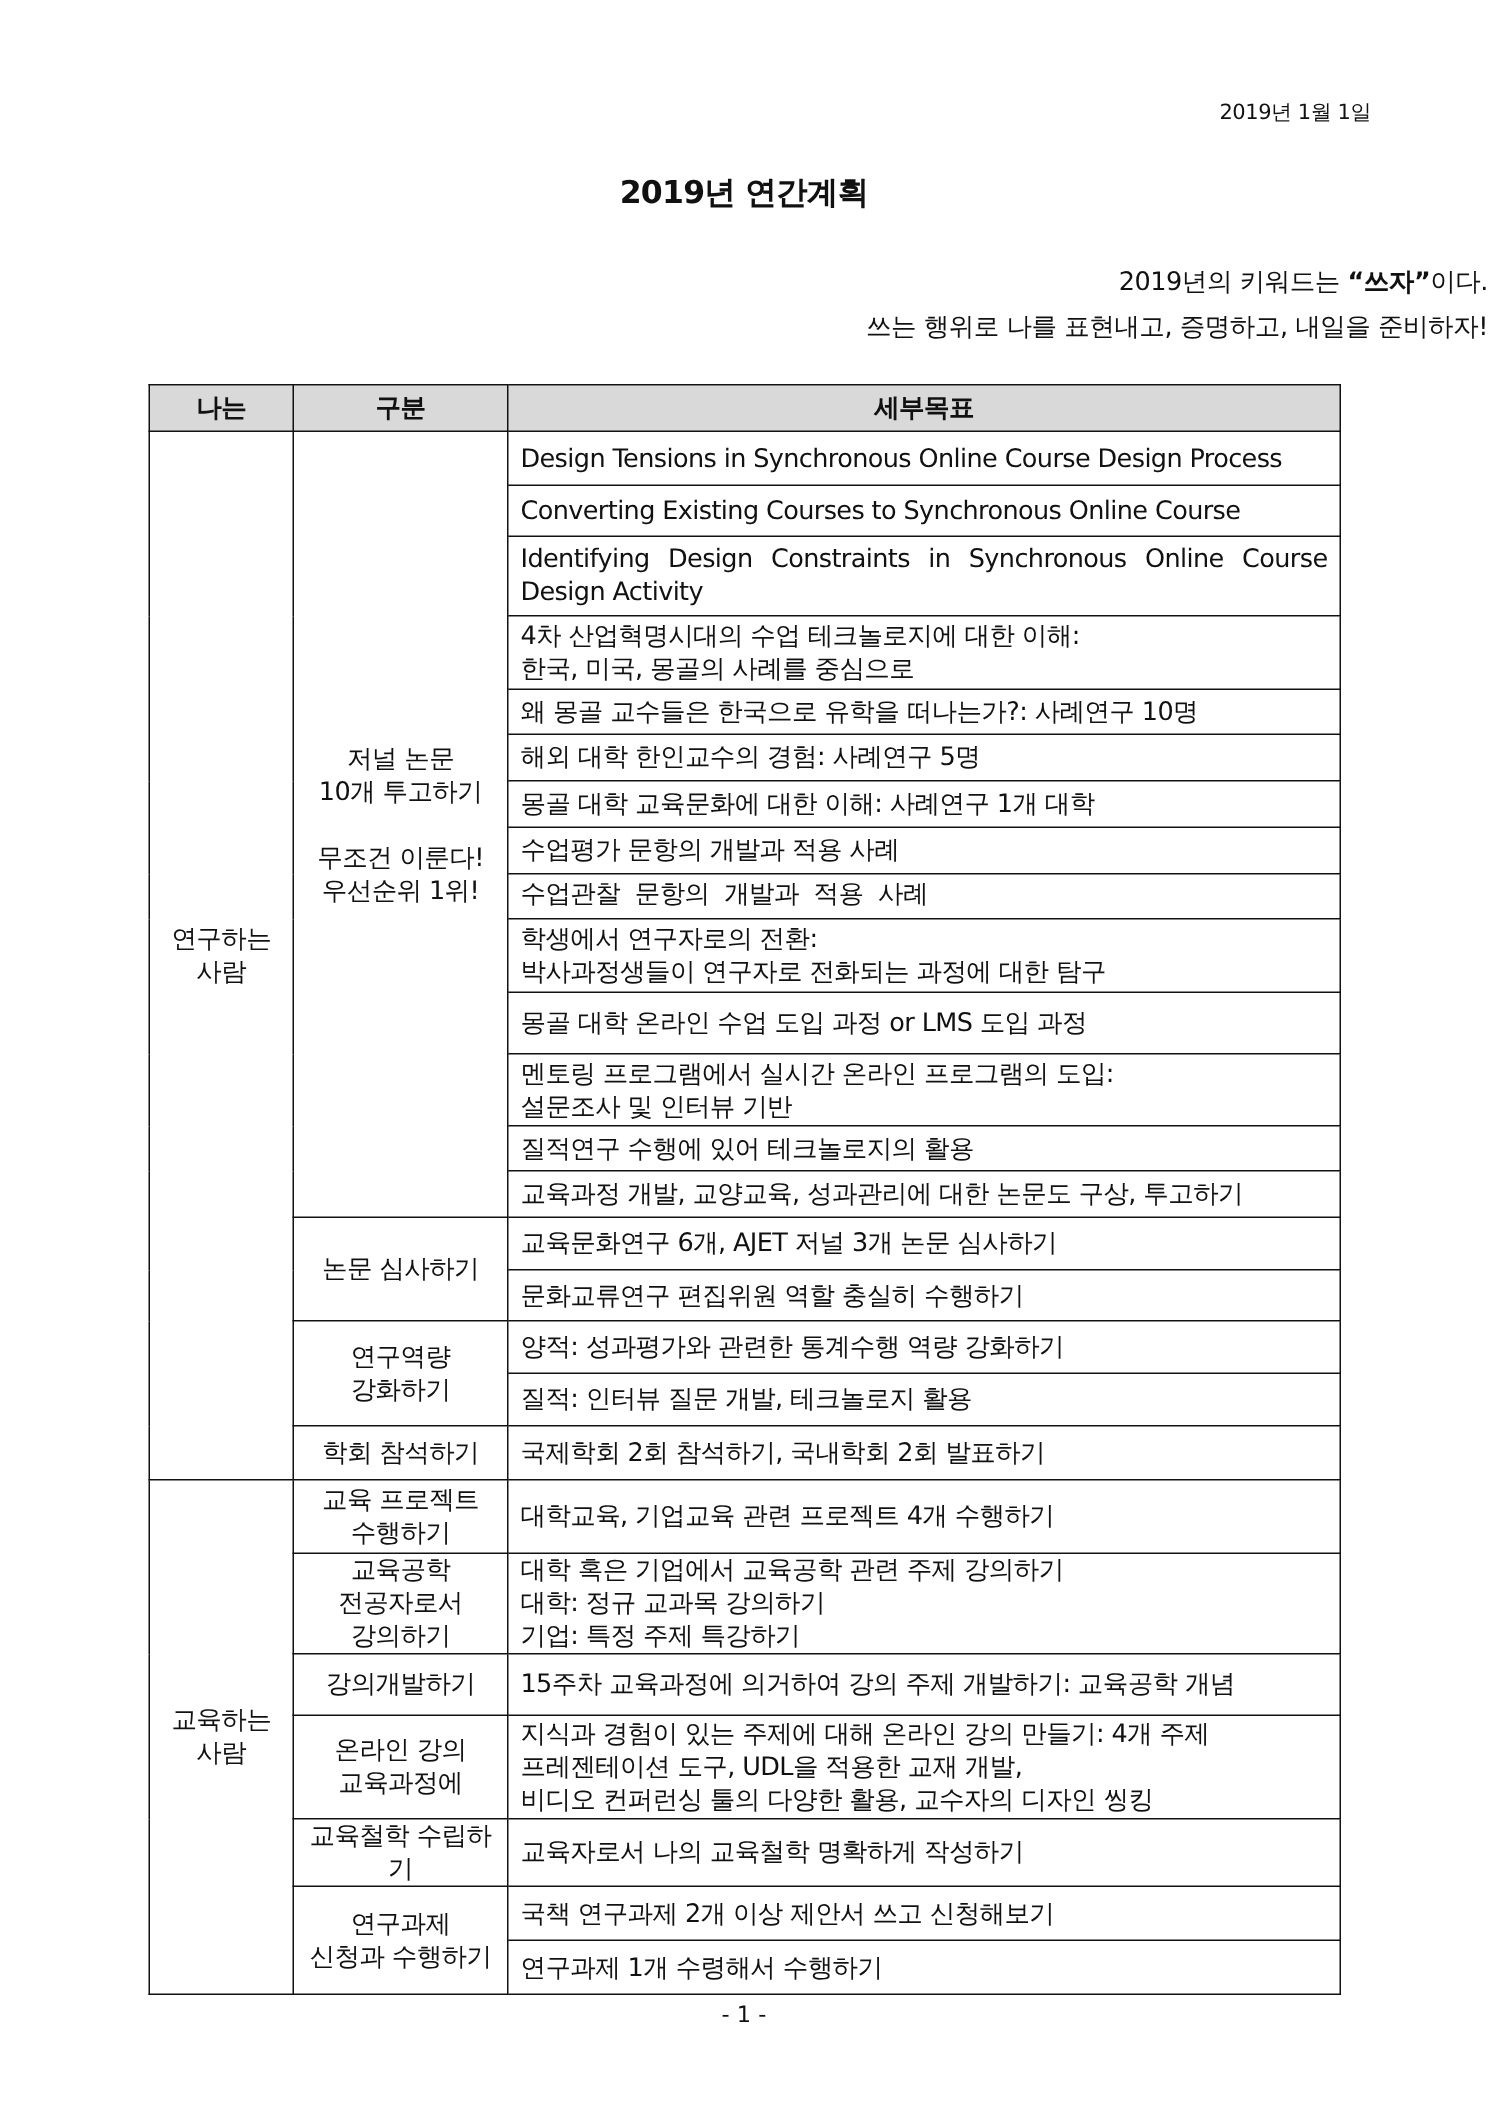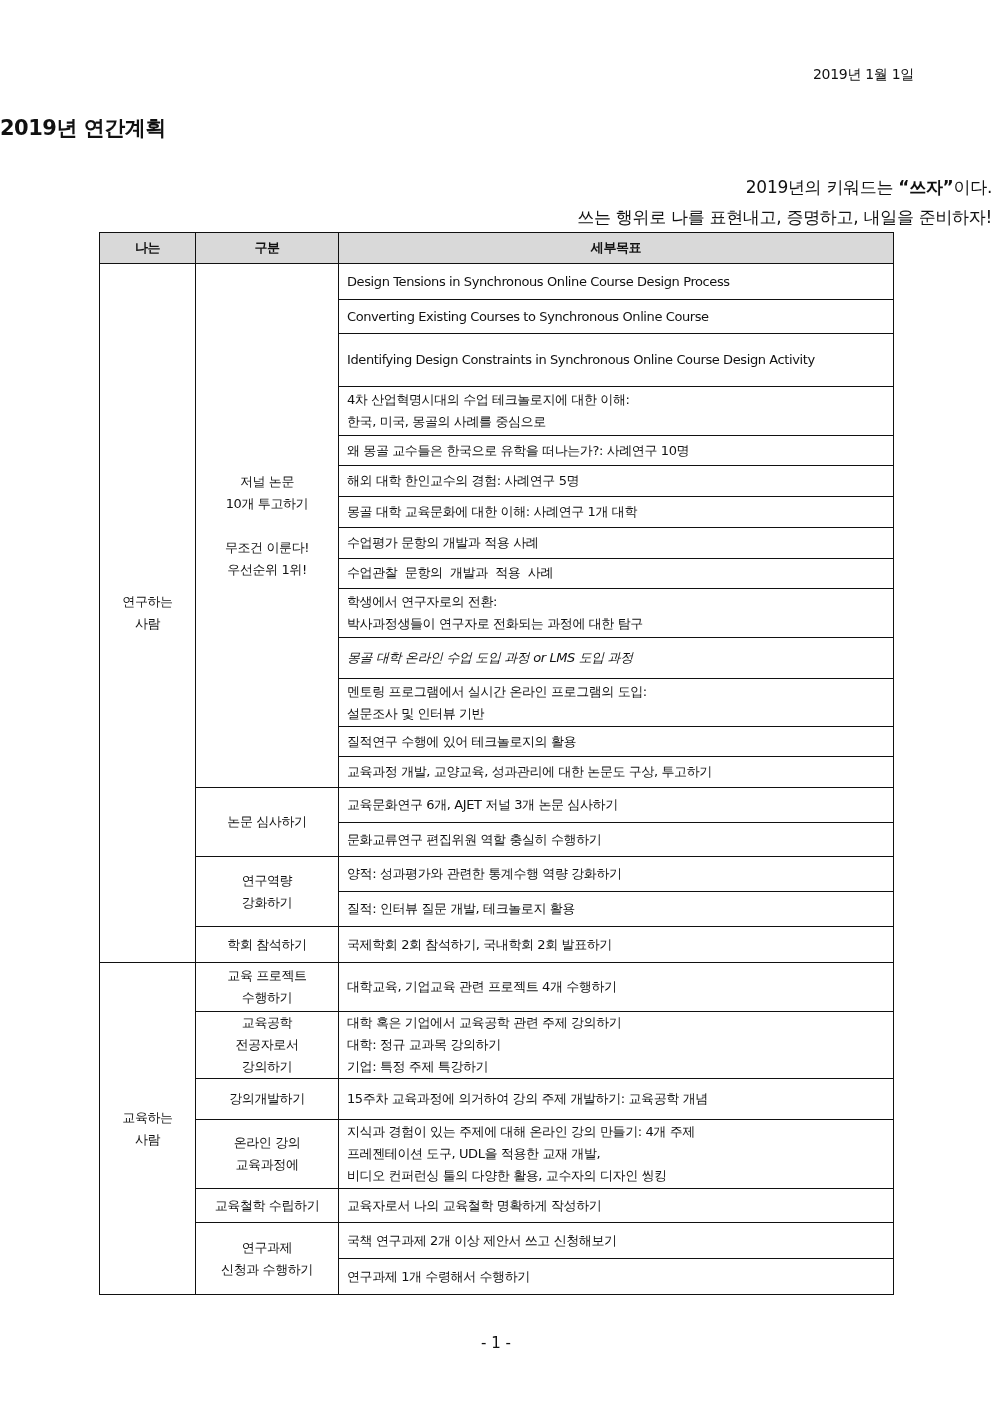--- a/index.html
+++ b/index.html
@@ -6,34 +6,34 @@
     body {
       width: 992px; height: 1403px; position: relative; overflow: hidden;
       font-family: "DejaVu Sans", "Liberation Sans", sans-serif;
       color: #111111;
     }
     .date {
       position: absolute; top: 66px; right: 78px;
       font-size: 14px; letter-spacing: -0.3px;
     }
     .title {
-      position: absolute; top: 114px; left: 0; width: 992px; text-align: left;
+      position: absolute; top: 114px; left: 0; width: 992px; text-align: center;
       font-size: 21px; font-weight: bold; letter-spacing: -0.5px;
     }
     .motto {
       position: absolute; left: 0; width: 992px; text-align: right;
       font-size: 17px; letter-spacing: -0.3px;
     }
     .motto1 { top: 176px; }
     .motto2 { top: 206px; }
     .motto b { font-weight: bold; }
     table.plan {
-      position: absolute; top: 232px; left: 99px; width: 794px;
+      position: absolute; top: 256px; left: 99px; width: 794px;
       border-collapse: collapse; table-layout: fixed;
-      font-size: 13px; letter-spacing: -0.4px;
+      font-size: 17px; letter-spacing: -0.4px;
     }
     table.plan td, table.plan th {
       border: 1px solid #111111; padding: 0 8px; vertical-align: middle;
       line-height: 22px;
     }
     table.plan th {
       background: #d9d9d9; font-weight: bold; height: 30px; text-align: center;
     }
     td.who, td.cat { text-align: center; }
     td.goal { text-align: left; }
@@ -122,21 +122,21 @@
         <td class="goal">
           <span class="line">수업관찰 문항의 개발과 적용 사례</span>
         </td>
       </tr>
       <tr style="height: 49px;">
         <td class="goal">
           <span class="line">학생에서 연구자로의 전환:</span>
           <span class="line">박사과정생들이 연구자로 전화되는 과정에 대한 탐구</span>
         </td>
       </tr>
-      <tr style="height: 41px; font-style: italic;">
+      <tr style="height: 41px;">
         <td class="goal">
           <span class="line">몽골 대학 온라인 수업 도입 과정 or LMS 도입 과정</span>
         </td>
       </tr>
       <tr style="height: 48px;">
         <td class="goal">
           <span class="line">멘토링 프로그램에서 실시간 온라인 프로그램의 도입:</span>
           <span class="line">설문조사 및 인터뷰 기반</span>
         </td>
       </tr>

